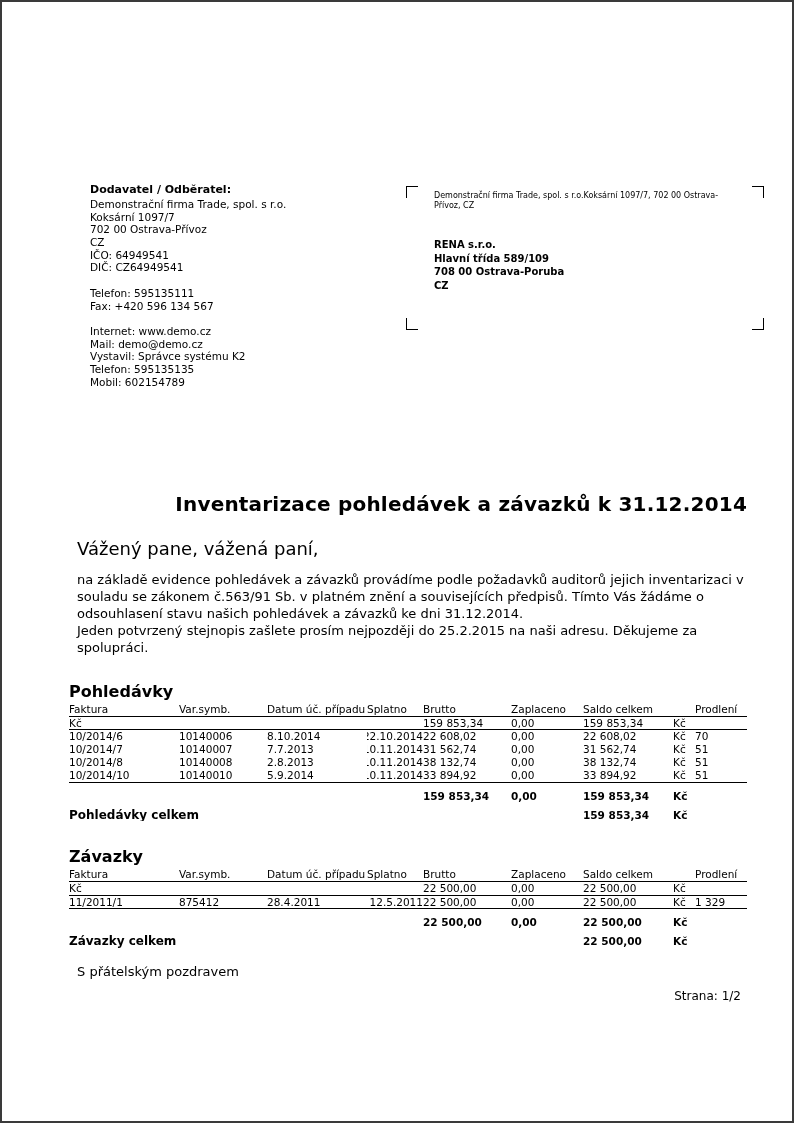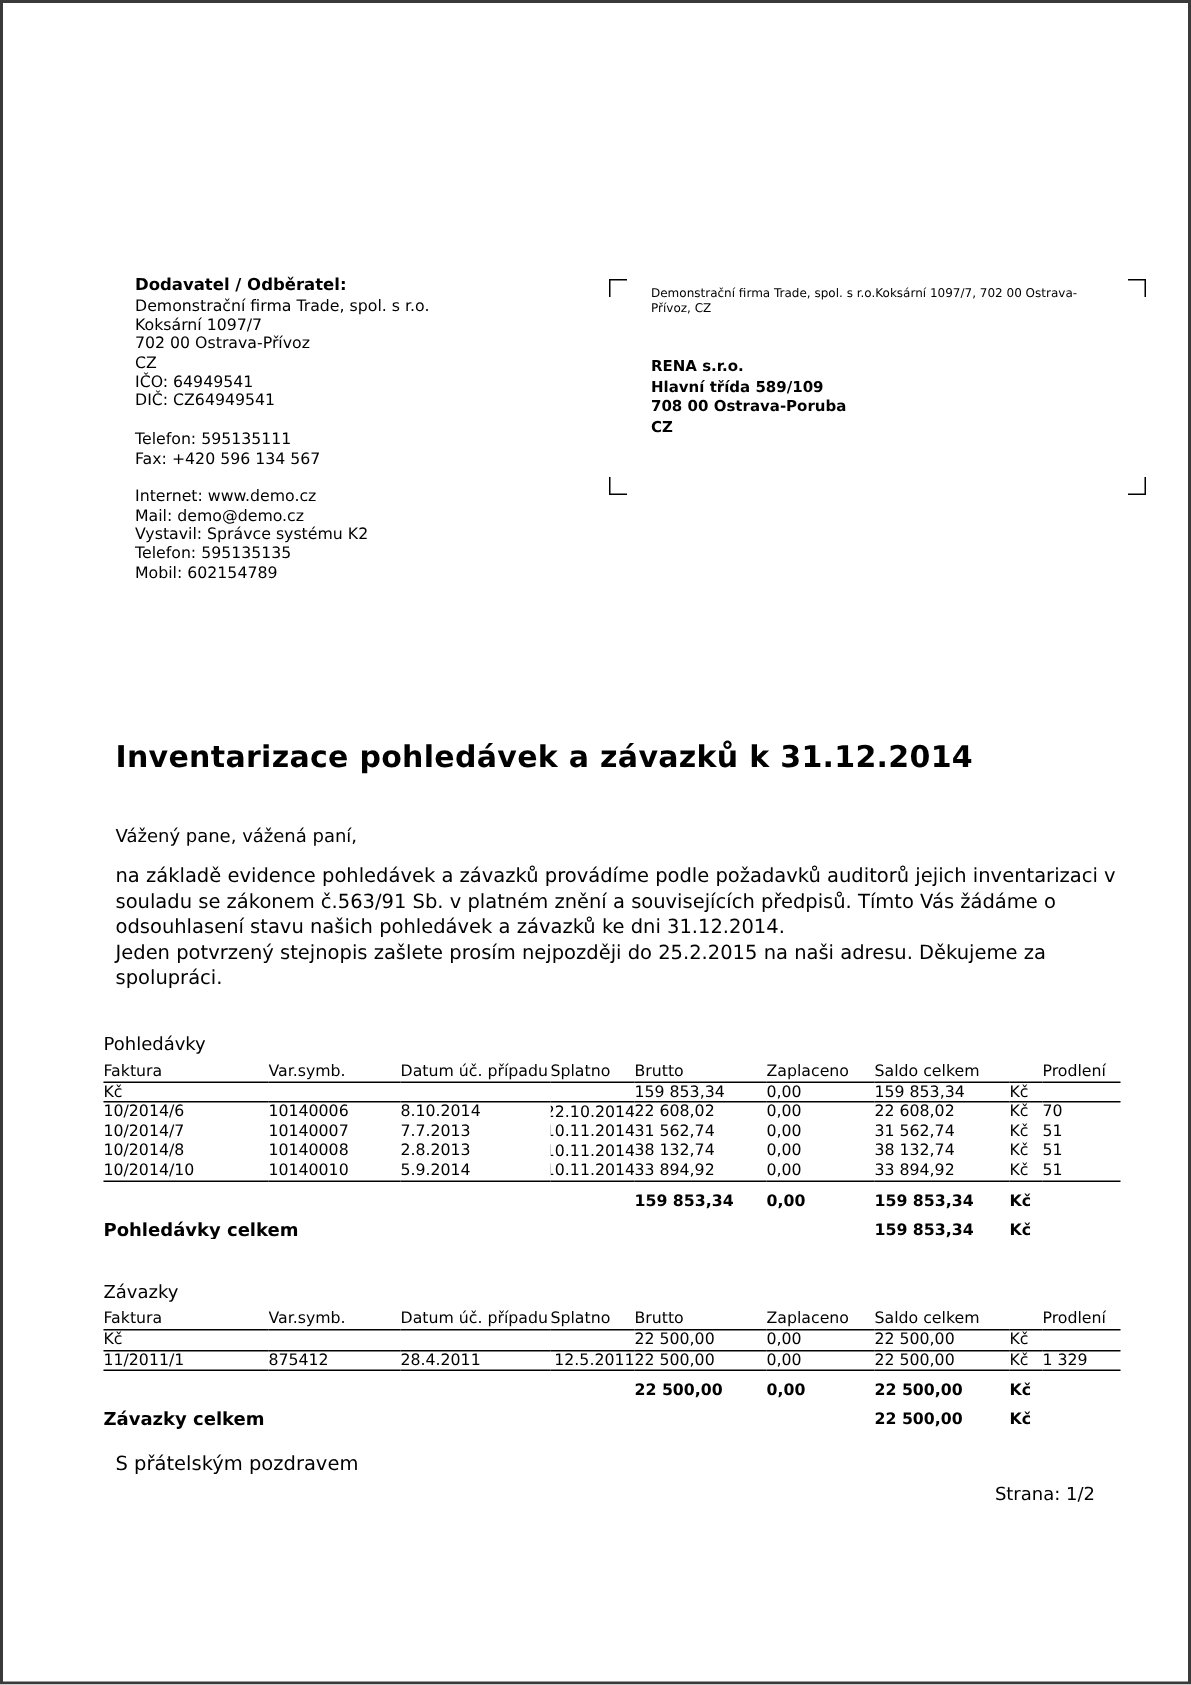--- a/index.html
+++ b/index.html
@@ -23,45 +23,45 @@
   .sender { position:absolute; left:432px; top:189px; width:300px; font-size:8px; line-height:9.5px; }
   .address { position:absolute; left:432px; top:236px; font-size:10px; font-weight:bold; line-height:13.5px; }
   .crop { position:absolute; width:12px; height:12px; }
   .crop.tl { left:404px; top:184px; border-left:1px solid #000; border-top:1px solid #000; }
   .crop.tr { left:750px; top:184px; border-right:1px solid #000; border-top:1px solid #000; }
   .crop.bl { left:404px; top:316px; border-left:1px solid #000; border-bottom:1px solid #000; }
   .crop.br { left:750px; top:316px; border-right:1px solid #000; border-bottom:1px solid #000; }
 
   
   .main { position:absolute; left:67px; top:490px; width:678px; }
-  .doc-title { font-size:20px; font-weight:bold; margin-left:8px; margin-bottom:34px; letter-spacing:0.2px; white-space:nowrap; }
-  .salutation { font-size:12px; margin-left:8px; margin-bottom:12px; }
+  .doc-title { font-size:20px; font-weight:bold; margin-left:8px; margin-bottom:22px; letter-spacing:0.2px; white-space:nowrap;text-align:right; }
+  .salutation { font-size:18px; margin-left:8px; margin-bottom:12px; }
   .paragraphs { font-size:13px; line-height:17px; margin-left:8px; width:668px; margin-bottom:28px; }
 
   .section { margin-top:0; }
   .section + .section { margin-top:16px; }
-  .section-title { font-size:12px; font-weight:normal; line-height:15px; margin-bottom:3px;margin-top:28px; }
+  .section-title { font-size:16px; font-weight:bold; line-height:15px; margin-bottom:3px;margin-top:28px; }
 
   table.data { border-collapse:collapse; width:678px; table-layout:fixed; font-size:10.5px; }
   table.data th, table.data td {
     padding:0; font-weight:normal; line-height:12.8px; height:13px;
     overflow:hidden; white-space:nowrap; vertical-align:bottom; text-align:left;
   }
   tr.hdr th { border-bottom:1px solid #000; height:14px; }
   tr.cur td { border-bottom:1px solid #000; }
   .num { text-align:right; }
   .kc { padding-left:5px; }
   td.ind { padding-left:7px; }
   tr.totals td { border-top:1px solid #000; padding-top:6px; height:20px; font-weight:bold; }
   tr.celkem td { padding-top:4px; height:19px; font-weight:bold; }
   tr.celkem td.lbl { font-size:12px; }
   .clipl { display:block; width:100%; overflow:hidden; direction:rtl; text-align:right; white-space:nowrap; }
 
   .closing { font-size:13px; margin-left:8px; margin-top:16px; }
-  .pageno { position:absolute; right:62px; top:987px; font-size:12px; }
+  .pageno { position:absolute; right:51px; top:987px; font-size:12px; }
 </style>
 </head>
 <body>
 
 <div class="page">
 
   <div class="supplier">
     <div class="supplier-heading">Dodavatel / Odběratel:</div>
     <div>
 

